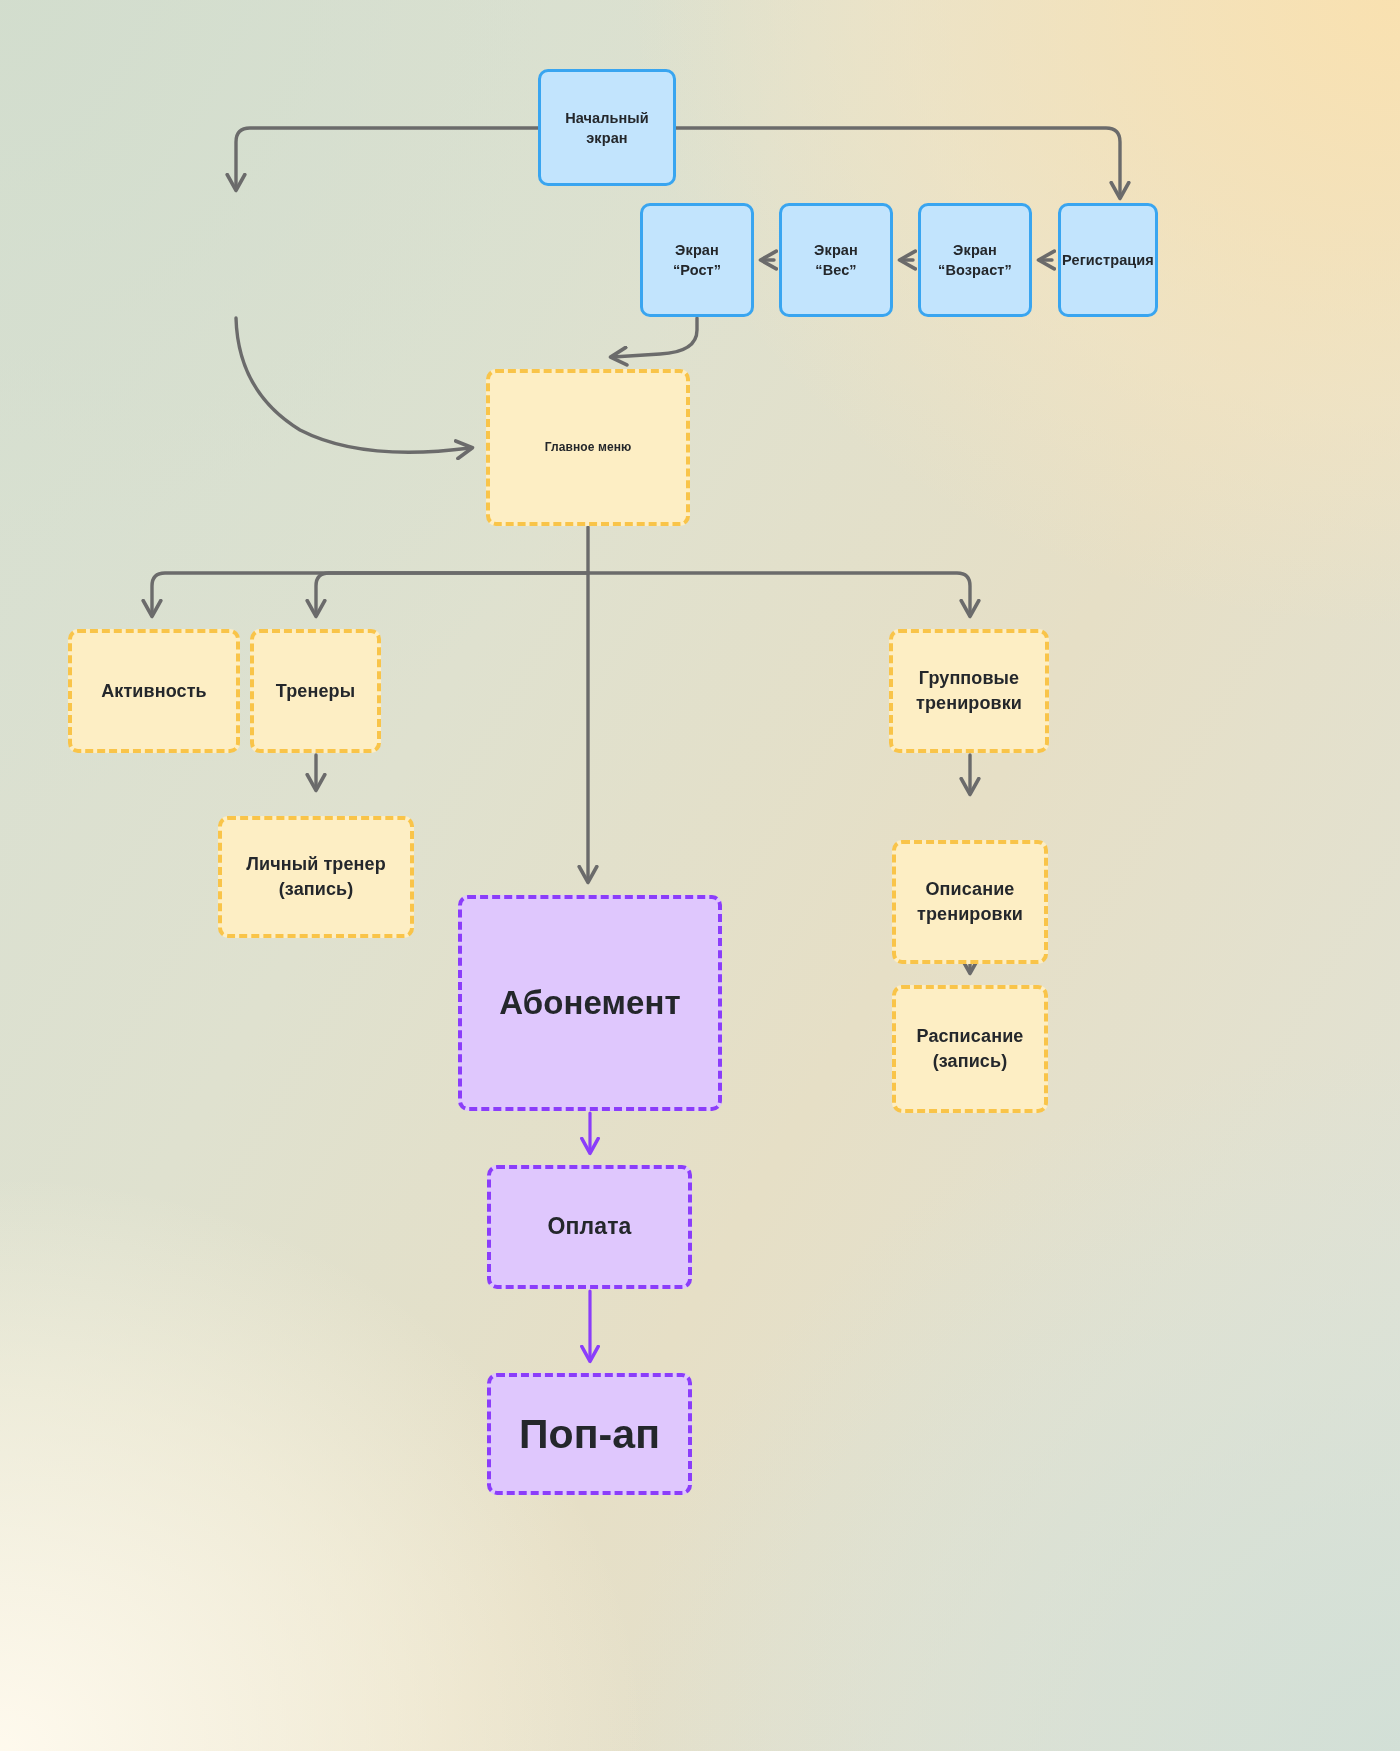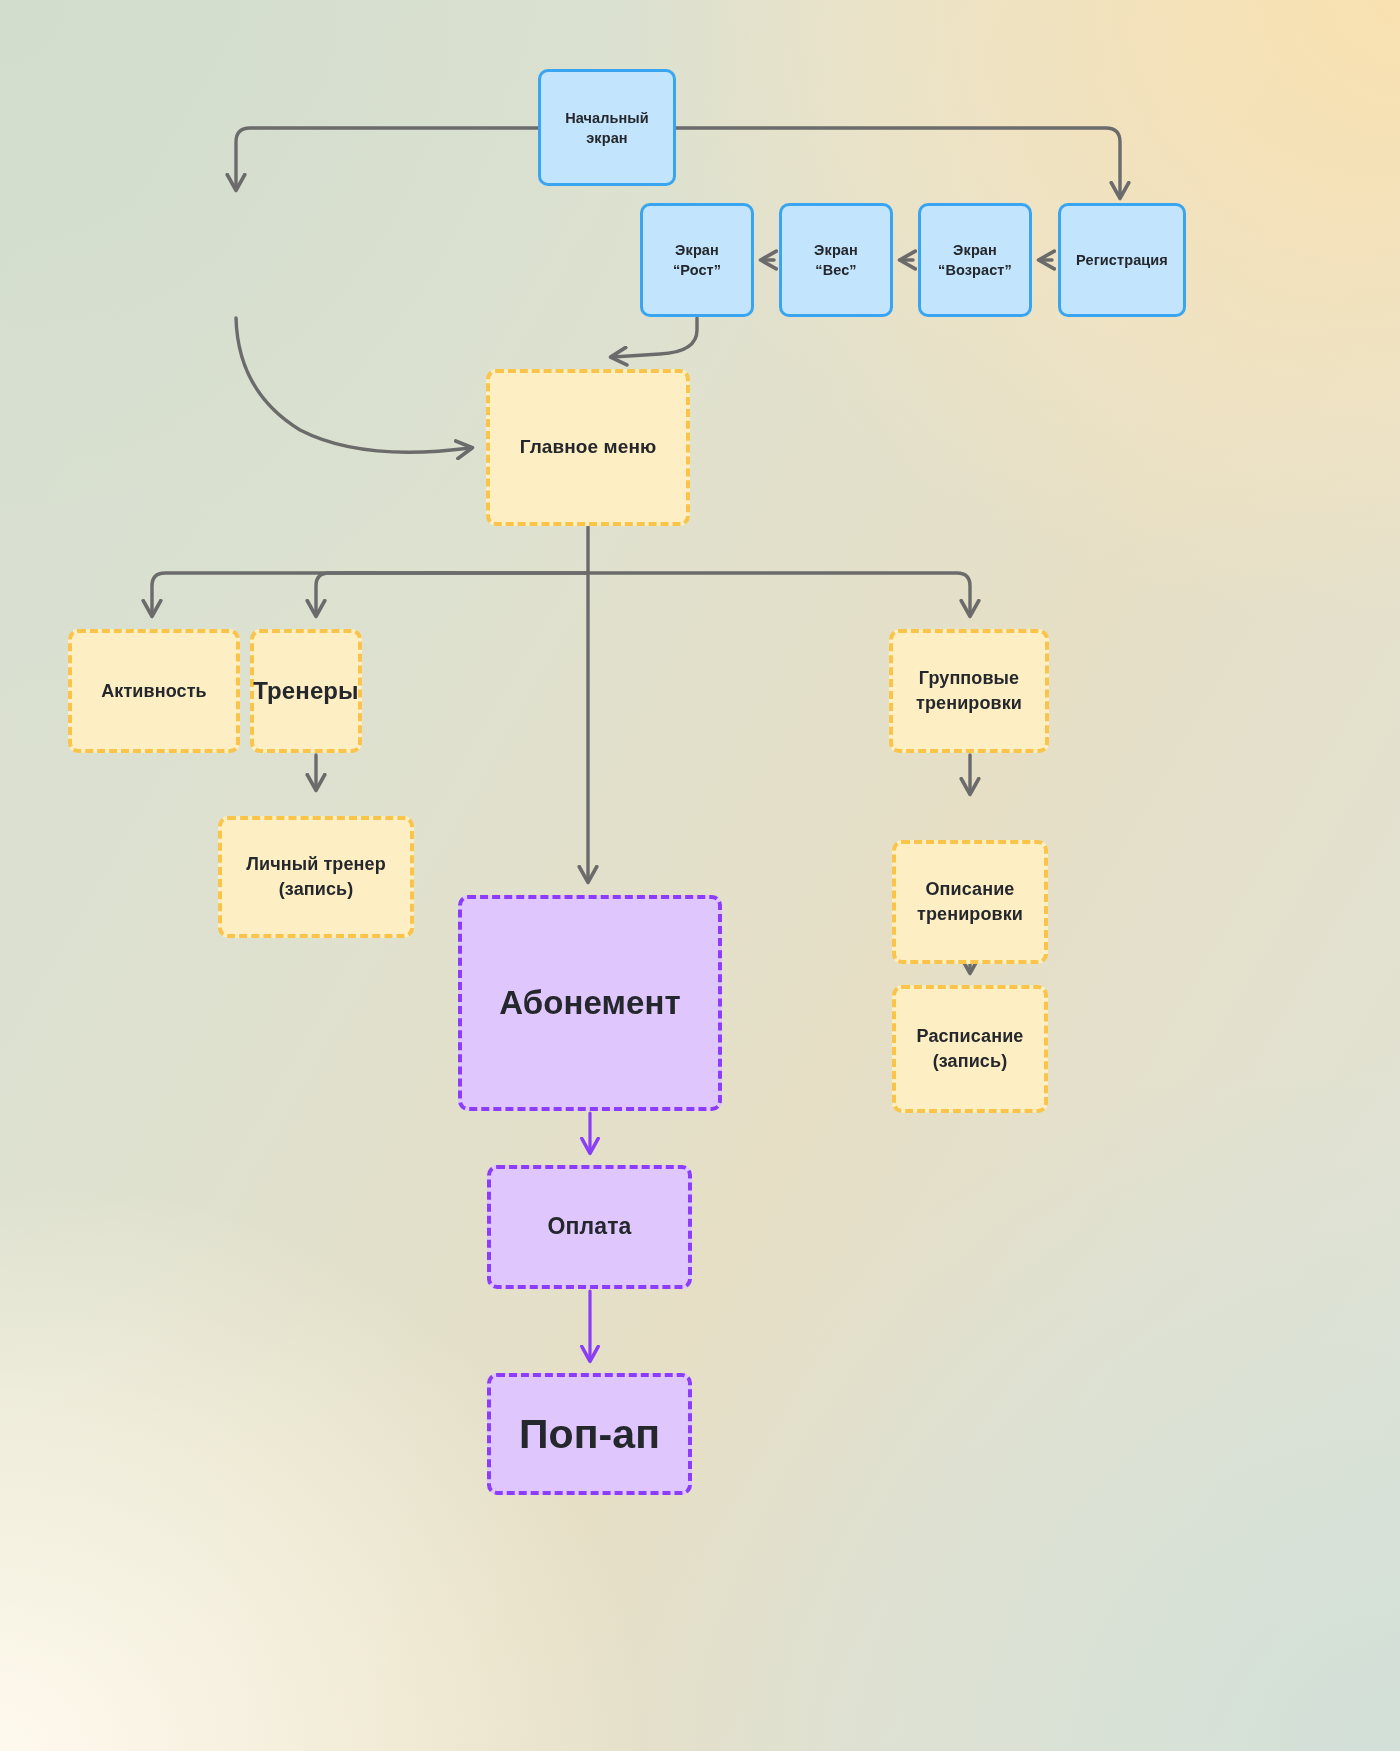--- a/index.html
+++ b/index.html
@@ -54,24 +54,24 @@
   .purple {
     background: #dfc7fd;
     border: 4px dashed #8b3dfa;
     font-weight: bold;
   }
   .n-start      { left: 538px;  top: 69px;   width: 138px; height: 117px; }
   .n-auth       { left: 169px;  top: 195px;  width: 133px; height: 122px; }
   .n-height     { left: 640px;  top: 203px;  width: 114px; height: 114px; }
   .n-weight     { left: 779px;  top: 203px;  width: 114px; height: 114px; }
   .n-age        { left: 918px;  top: 203px;  width: 114px; height: 114px; }
-  .n-reg        { left: 1058px; top: 203px;  width: 128px; height: 114px; }
-  .n-main       { left: 486px;  top: 369px;  width: 204px; height: 157px; font-size: 19px; }
+  .n-reg        { left: 1058px; top: 203px;  width: 100px; height: 114px; }
+  .n-main       { left: 486px;  top: 369px;  width: 204px; height: 157px; font-size: 12px; }
   .n-activity   { left: 68px;   top: 629px;  width: 172px; height: 124px; font-size: 18px; }
-  .n-trainers   { left: 250px;  top: 629px;  width: 112px; height: 124px; font-size: 24px; }
+  .n-trainers   { left: 250px;  top: 629px;  width: 131px; height: 124px; font-size: 18px; }
   .n-personal   { left: 218px;  top: 802px;  width: 196px; height: 122px; font-size: 18px; margin-top: 14px; }
   .n-group      { left: 889px;  top: 629px;  width: 160px; height: 124px; font-size: 18px; }
   .n-descr      { left: 892px;  top: 806px;  width: 156px; height: 124px; font-size: 18px; margin-top: 34px; }
   .n-schedule   { left: 892px;  top: 985px;  width: 156px; height: 128px; font-size: 18px; }
   .n-subscr     { left: 458px;  top: 895px;  width: 264px; height: 216px; font-size: 33px; align-items: center; }
   .n-payment    { left: 487px;  top: 1165px; width: 205px; height: 124px; font-size: 23px; }
   .n-popup      { left: 487px;  top: 1373px; width: 205px; height: 122px; font-size: 41px; }
 </style>
 </head>
 <body>

